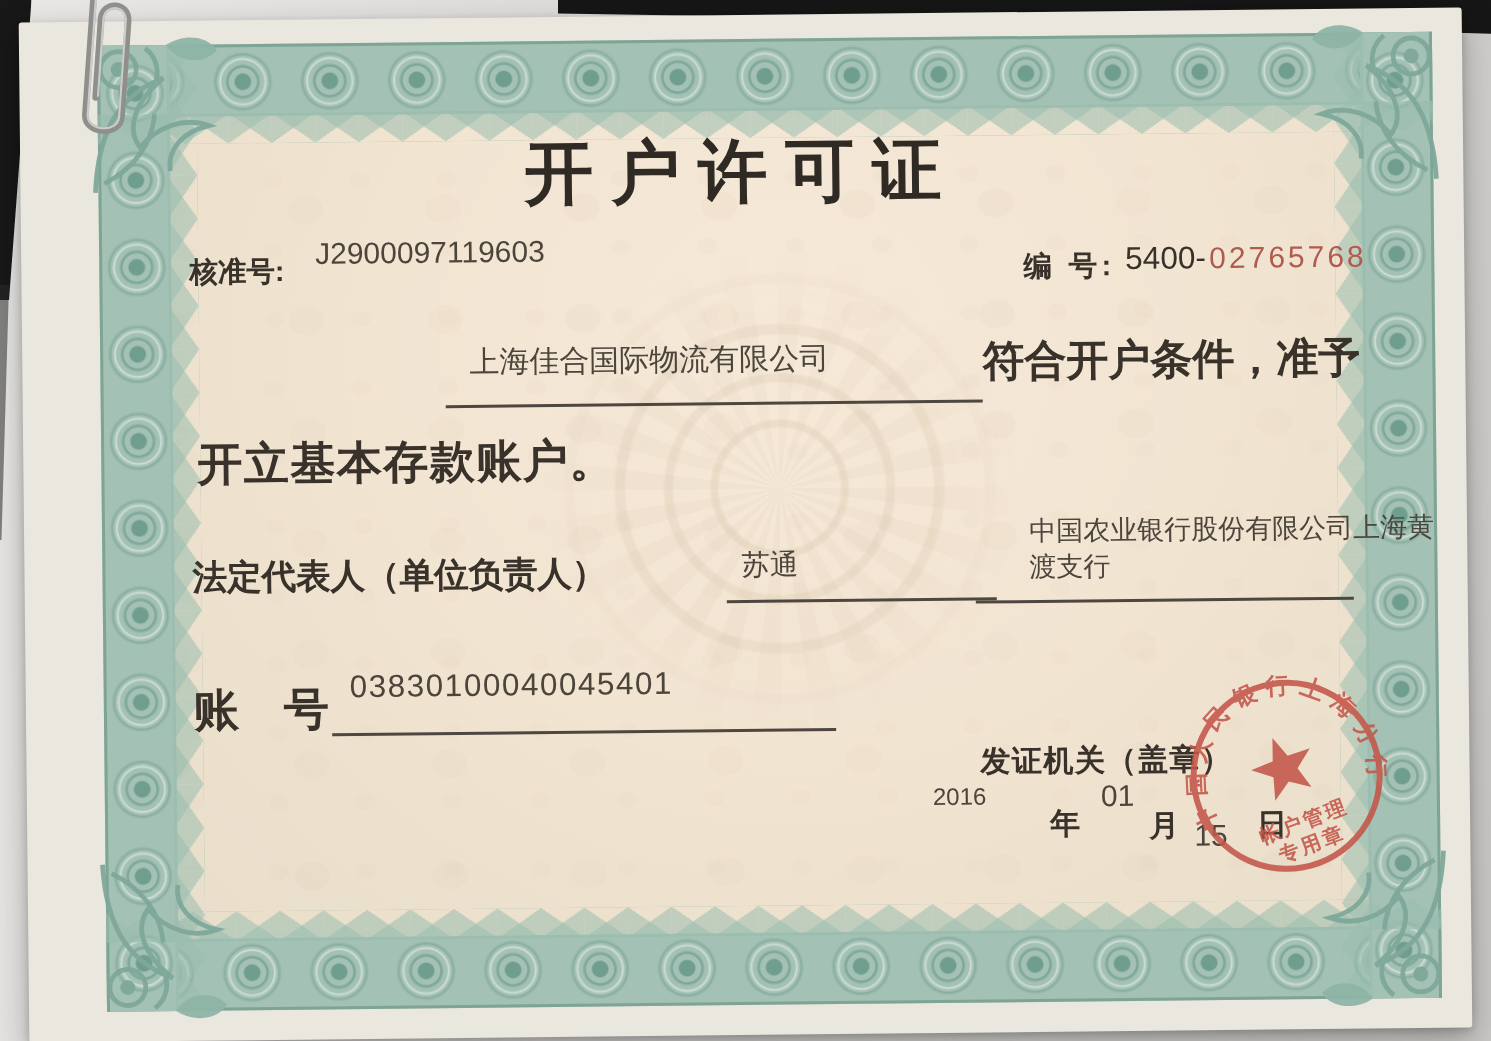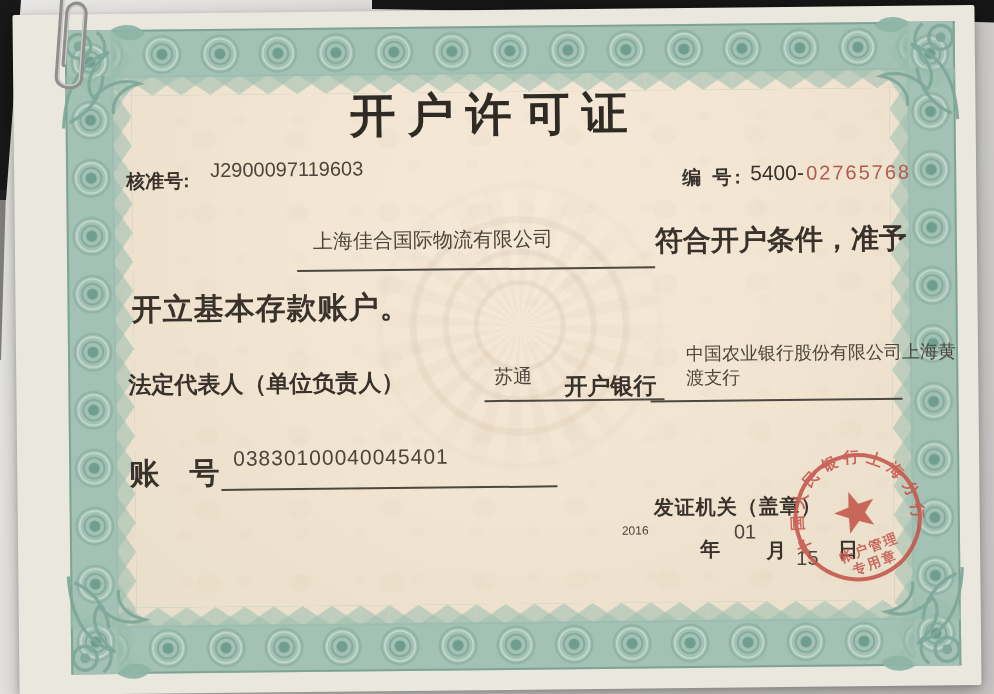--- a/index.html
+++ b/index.html
@@ -153,31 +153,30 @@
     </div>
     <div class="txt" style="left:640px;top:214px;font-size:28px;font-weight:600;">符合开户条件，准予</div>
 
     <div class="txt" style="left:116px;top:276px;font-size:30px;font-weight:700;letter-spacing:1px;">开立基本存款账户。</div>
 
     <div class="txt" style="left:112px;top:356px;font-size:23px;font-weight:700;">法定代表人（单位负责人）</div>
     <div class="field" style="left:468px;top:348px;width:180px;height:42px;">
       <span class="txt typed" style="left:10px;top:6px;font-size:19px;">苏通</span>
     </div>
 
-    <div class="txt" style="left:548px;top:362px;font-size:23px;font-weight:700;">开户银行</div>
     <div class="txt typed" style="left:670px;top:334px;font-size:18px;line-height:24px;width:284px;white-space:normal;">中国农业银行股份有限公司上海黄渡支行</div>
     <div class="uline" style="left:634px;top:392px;width:252px;"></div>
 
     <div class="txt" style="left:112px;top:440px;font-size:30px;font-weight:700;">账　号</div>
     <div class="field" style="left:204px;top:430px;width:336px;height:46px;">
       <span class="txt typed" style="left:12px;top:4px;font-size:21px;letter-spacing:1px;">03830100040045401</span>
     </div>
 
     <div class="txt" style="left:636px;top:486px;font-size:20px;font-weight:700;letter-spacing:1px;">发证机关（盖章）</div>
-    <div class="txt typed" style="left:604px;top:515px;font-size:12px;text-align:center;">2016</div>
+    <div class="txt typed" style="left:604px;top:515px;font-size:16px;text-align:center;">2016</div>
     <div class="txt" style="left:682px;top:528px;font-size:20px;font-weight:600;">年</div>
     <div class="txt typed" style="left:716px;top:513px;font-size:20px;">01</div>
     <div class="txt" style="left:748px;top:530px;font-size:20px;font-weight:600;">月</div>
     <div class="txt typed" style="left:778px;top:540px;font-size:20px;">15</div>
     <div class="txt" style="left:820px;top:530px;font-size:20px;font-weight:600;">日</div>
 
     <div class="seal-wrap">
       <svg viewBox="0 0 150 150" width="150" height="150">
         <circle cx="75" cy="75" r="62" fill="none" stroke="#c4564a" stroke-width="4"></circle>
         <defs>

